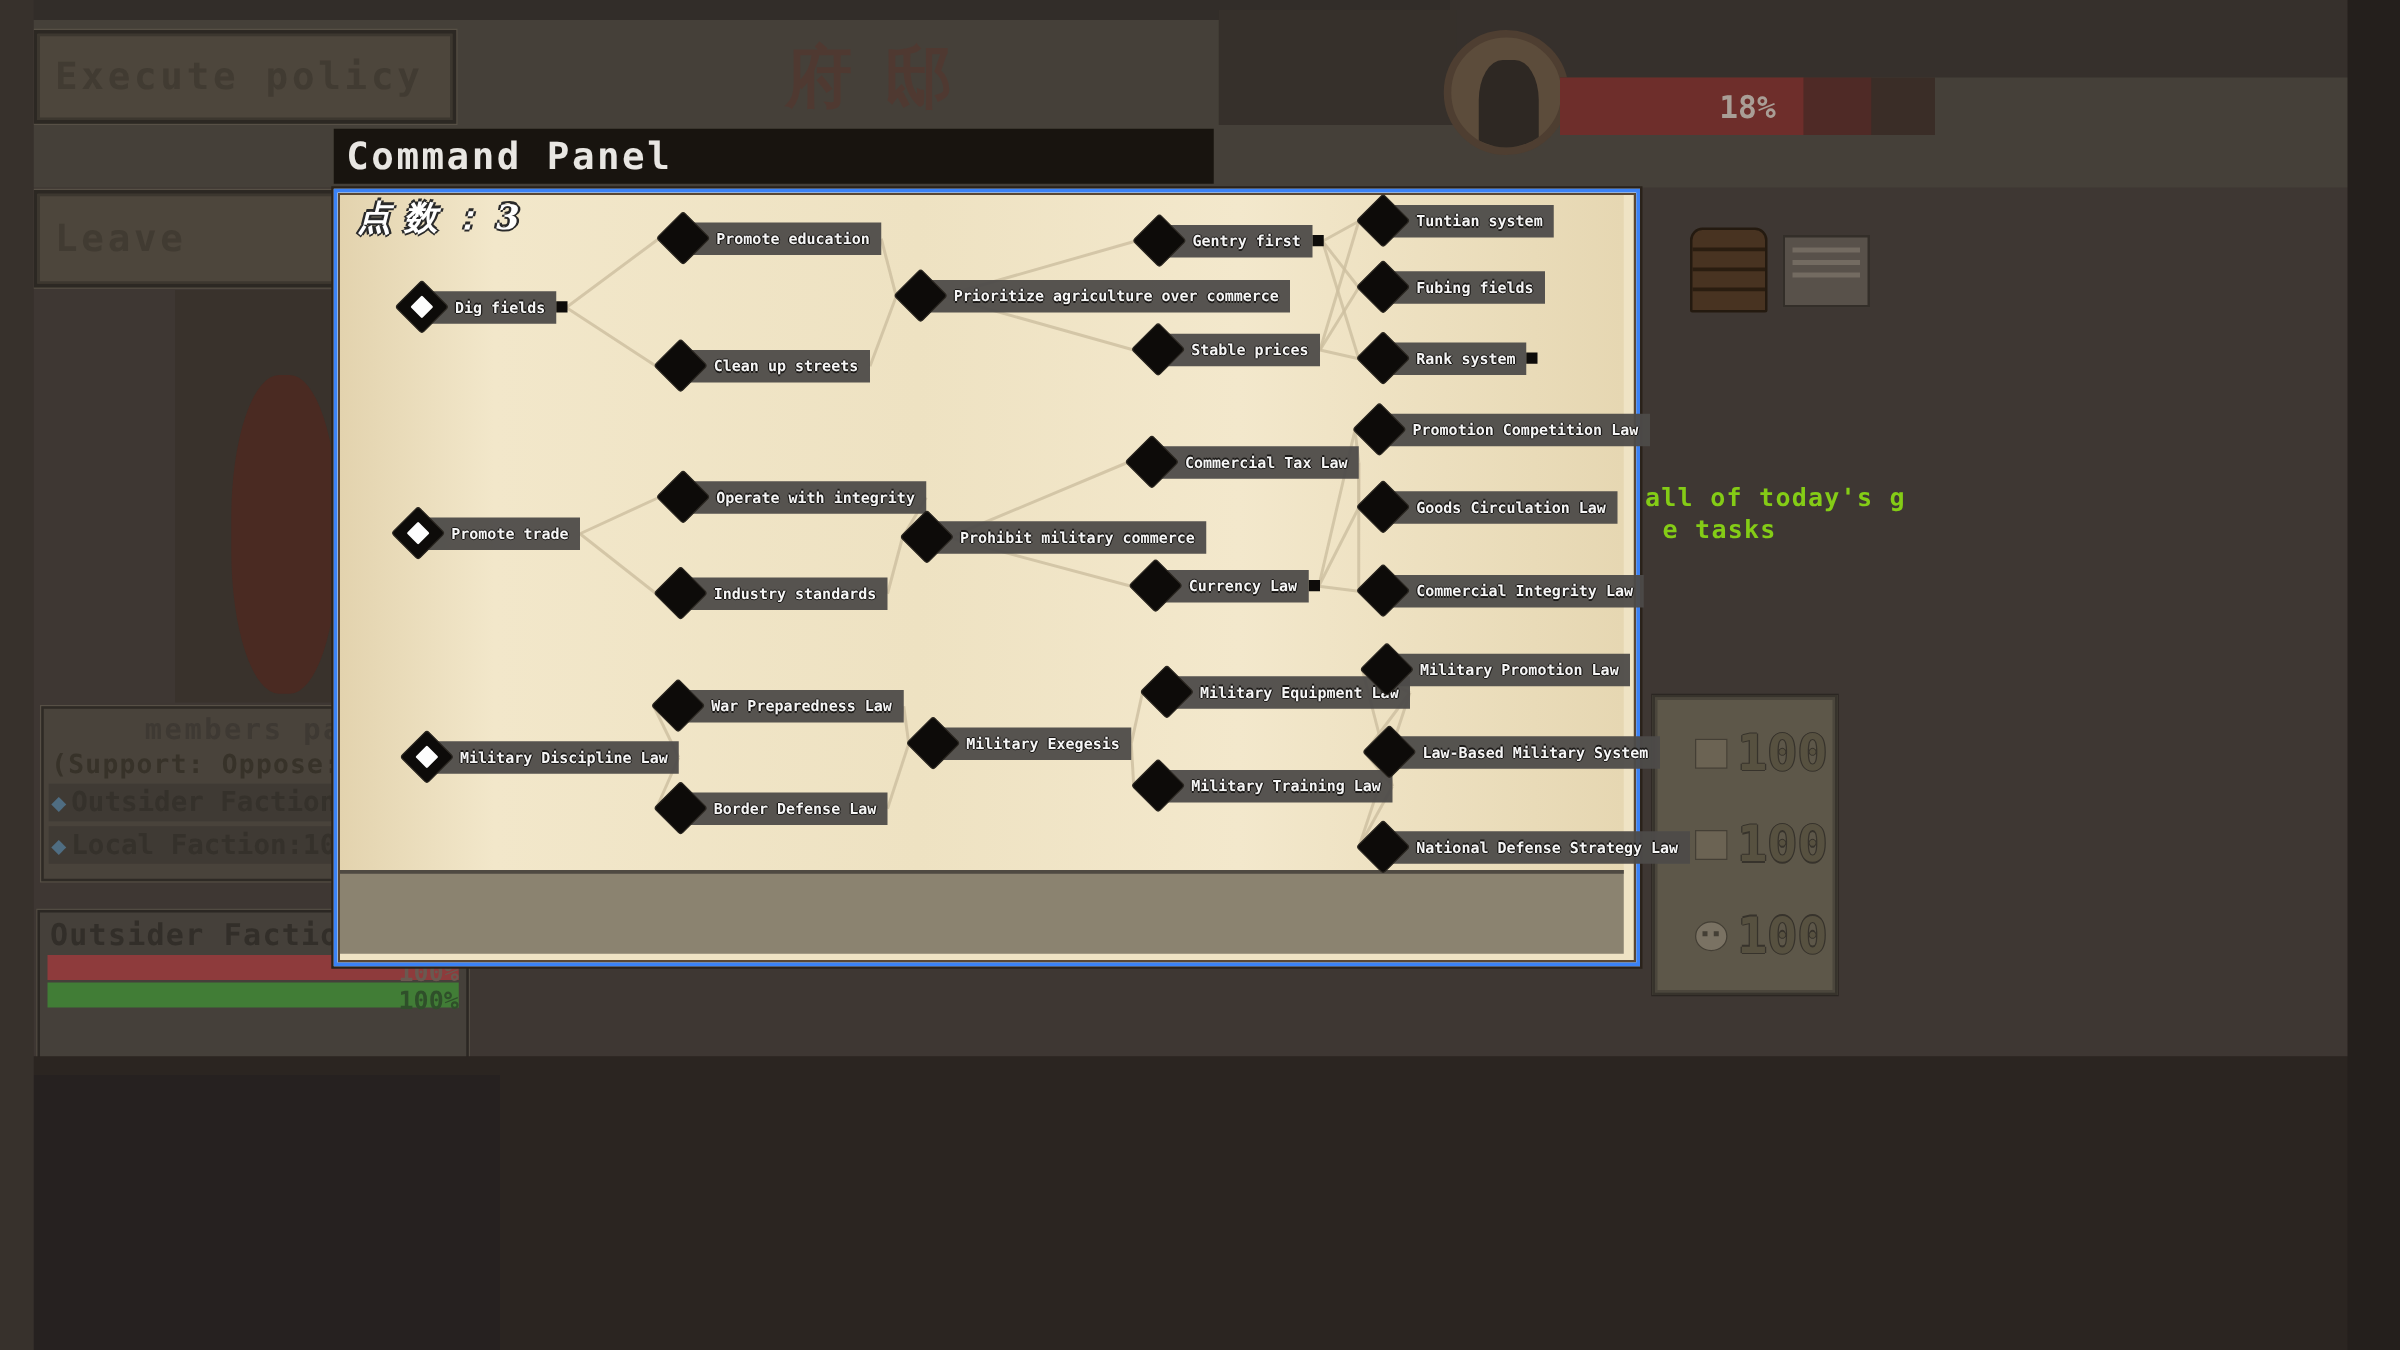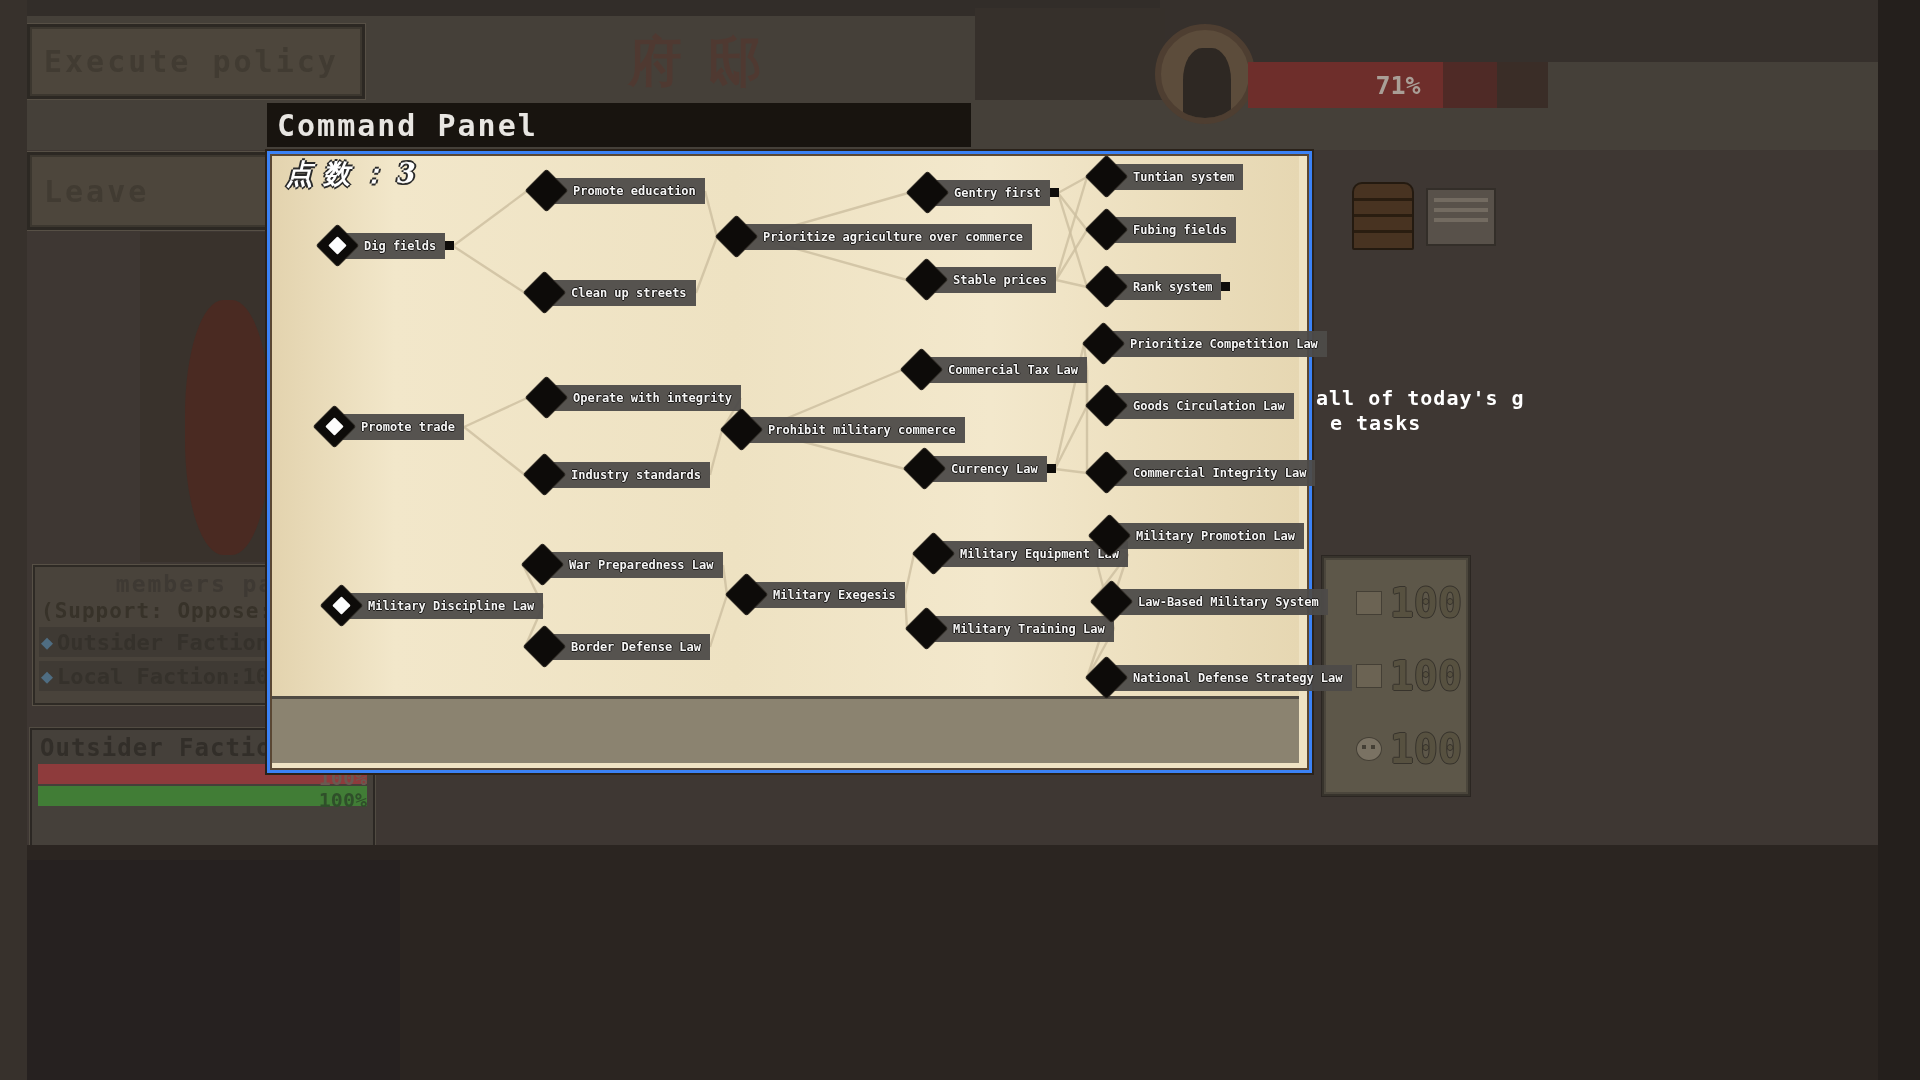--- a/index.html
+++ b/index.html
@@ -42,21 +42,21 @@
   .hpbar .fill{position:absolute;left:0;top:0;height:100%;width:65%;background:#6e2e2b;}
   .hpbar .tail{position:absolute;left:65%;top:0;height:100%;width:18%;background:#4f2a26;}
   .hpbar .txt{position:absolute;left:0;top:0;width:100%;height:100%;display:flex;align-items:center;justify-content:center;
               color:#a99e96;font-size:25px;font-weight:bold;}
 
   .chest{left:1352px;top:182px;width:58px;height:64px;background:#483321;border:2px solid #241a10;border-radius:10px 10px 2px 2px;}
   .chest i{position:absolute;left:0;right:0;height:3px;background:#2a1d10;}
   .book{left:1426px;top:188px;width:66px;height:54px;background:#58514a;border:2px solid #332e29;}
   .book i{position:absolute;left:6px;right:6px;top:8px;height:4px;background:#736b61;box-shadow:0 10px 0 #736b61,0 20px 0 #736b61;}
 
-  .side-txt{color:#ffffff;font-size:20px;font-weight:bold;letter-spacing:1px;white-space:nowrap;}
+  .side-txt{color:#84cc16;font-size:20px;font-weight:bold;letter-spacing:1px;white-space:nowrap;}
   #side1{left:1316px;top:386px;}
   #side2{left:1330px;top:411px;}
 
   .members{left:33px;top:565px;width:340px;height:140px;background:#49433b;
            border:2px solid #2e2a25;box-shadow:0 0 0 1px #575046;box-sizing:border-box;}
   .members .ttl{text-align:center;color:#3e3933;font-size:23px;font-weight:bold;margin-top:4px;letter-spacing:2px;}
   .members .sub{color:#373229;font-size:21px;font-weight:bold;margin:2px 0 4px 6px;letter-spacing:1px;white-space:nowrap;}
   .members .row{position:relative;margin:4px 4px 0 4px;height:30px;background:#3f3a34;
                 display:flex;align-items:center;color:#35312b;font-size:22px;font-weight:bold;white-space:nowrap;}
   .members .row .dmd{color:#4f6d82;font-size:20px;margin:0 4px 0 2px;}
@@ -131,21 +131,21 @@
 
   <div class="abs bg-scene-left"></div>
   <div class="abs bg-figure"></div>
 
   <div class="abs portrait">
     <span class="figure"></span>
   </div>
   <div class="abs hpbar">
     <span class="fill"></span>
     <span class="tail"></span>
-    <span class="txt">71%</span>
+    <span class="txt">18%</span>
   </div>
 
   <div class="abs chest">
       <i style="top:14px"></i>
       <i style="top:30px"></i>
       <i style="top:46px"></i>
     </div>
   <div class="abs book">
       <i></i>
     </div>
@@ -288,21 +288,21 @@
           <div class="nlabel" style="left: 656px; top: 379px;">Military Equipment Law</div>
           <div class="ndia" style="left: 640px; top: 376px;"></div>
           <div class="nlabel" style="left: 649px; top: 454px;">Military Training Law</div>
           <div class="ndia" style="left: 633px; top: 451px;"></div>
           <div class="nlabel" style="left: 829px; top: 2px;">Tuntian system</div>
           <div class="ndia" style="left: 813px; top: -1px;"></div>
           <div class="nlabel" style="left: 829px; top: 55px;">Fubing fields</div>
           <div class="ndia" style="left: 813px; top: 52px;"></div>
           <div class="nlabel" style="left: 829px; top: 112px;">Rank system<span class="conn"></span></div>
           <div class="ndia" style="left: 813px; top: 109px;"></div>
-          <div class="nlabel" style="left: 826px; top: 169px;">Prioritize Competition Law</div>
+          <div class="nlabel" style="left: 826px; top: 169px;">Promotion Competition Law</div>
           <div class="ndia" style="left: 810px; top: 166px;"></div>
           <div class="nlabel" style="left: 829px; top: 231px;">Goods Circulation Law</div>
           <div class="ndia" style="left: 813px; top: 228px;"></div>
           <div class="nlabel" style="left: 829px; top: 298px;">Commercial Integrity Law</div>
           <div class="ndia" style="left: 813px; top: 295px;"></div>
           <div class="nlabel" style="left: 832px; top: 361px;">Military Promotion Law</div>
           <div class="ndia" style="left: 816px; top: 358px;"></div>
           <div class="nlabel" style="left: 834px; top: 427px;">Law-Based Military System</div>
           <div class="ndia" style="left: 818px; top: 424px;"></div>
           <div class="nlabel" style="left: 829px; top: 503px;">National Defense Strategy Law</div>

